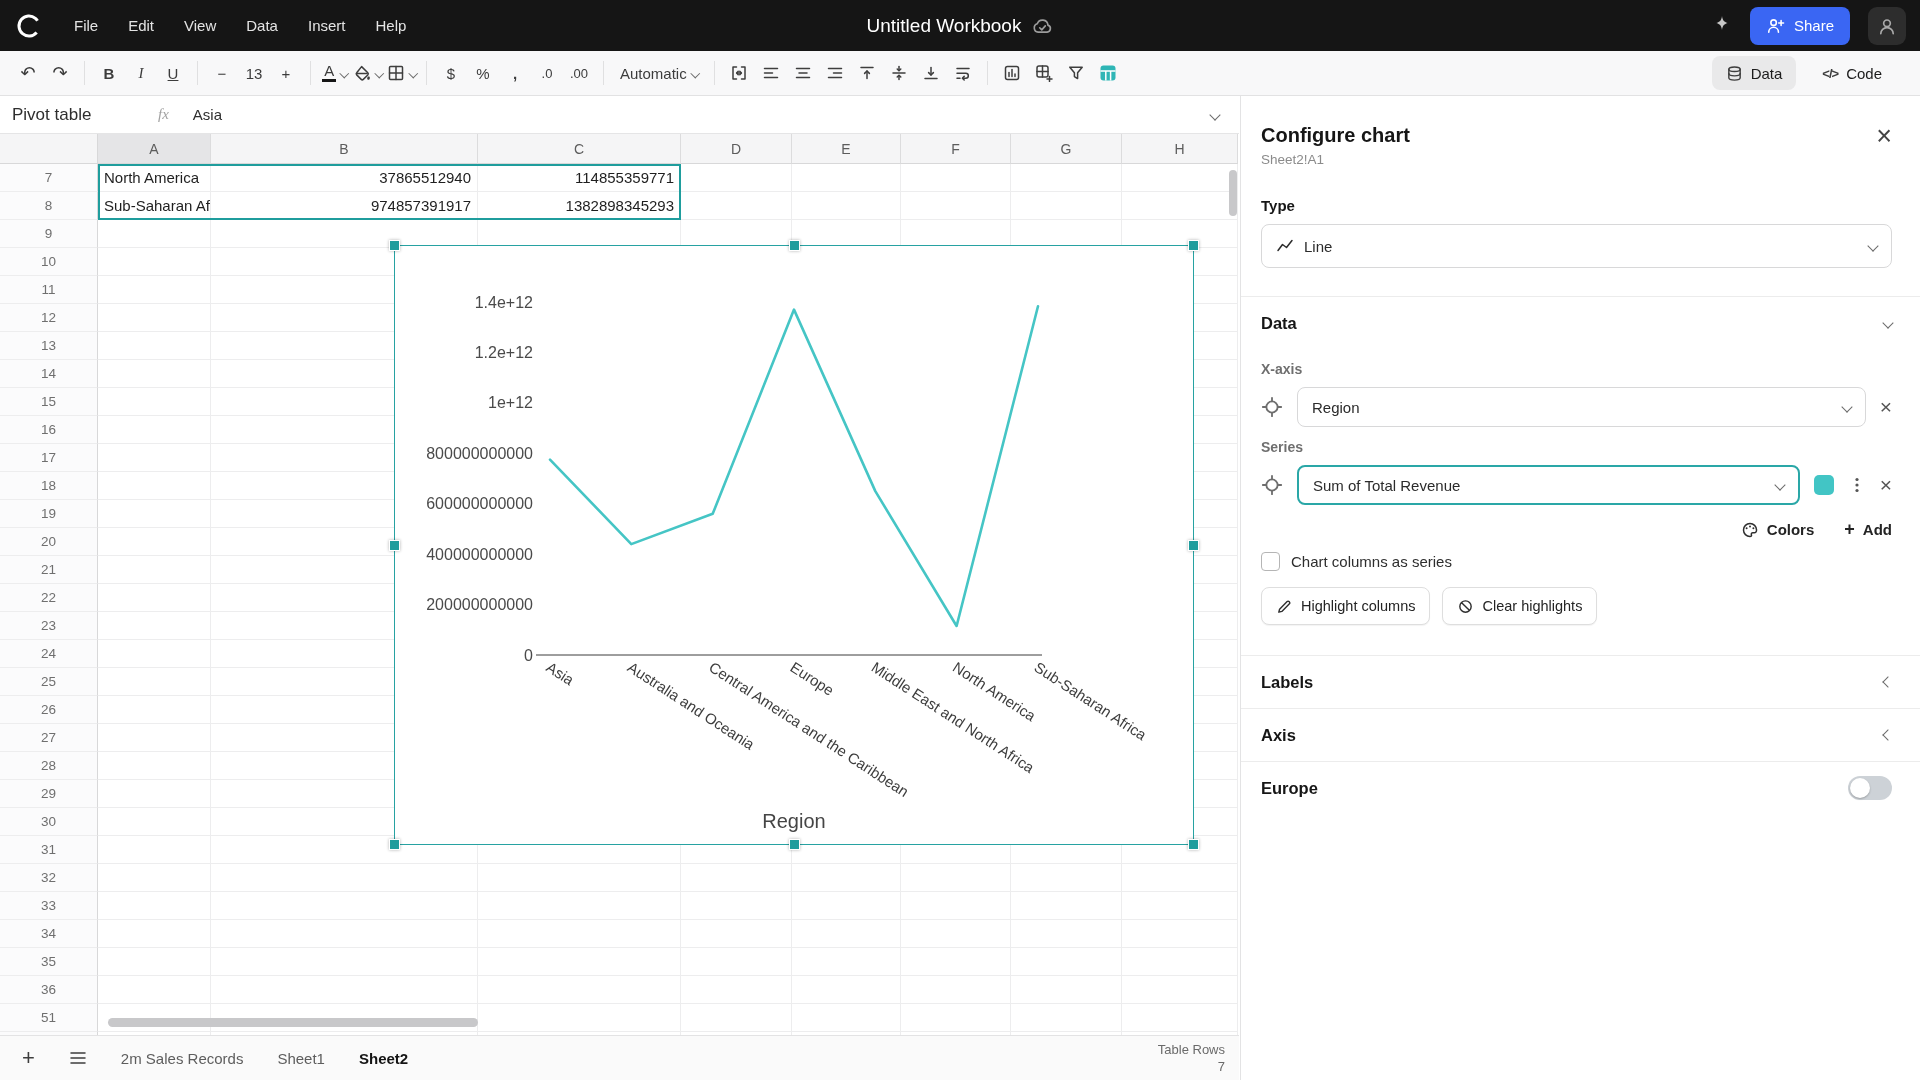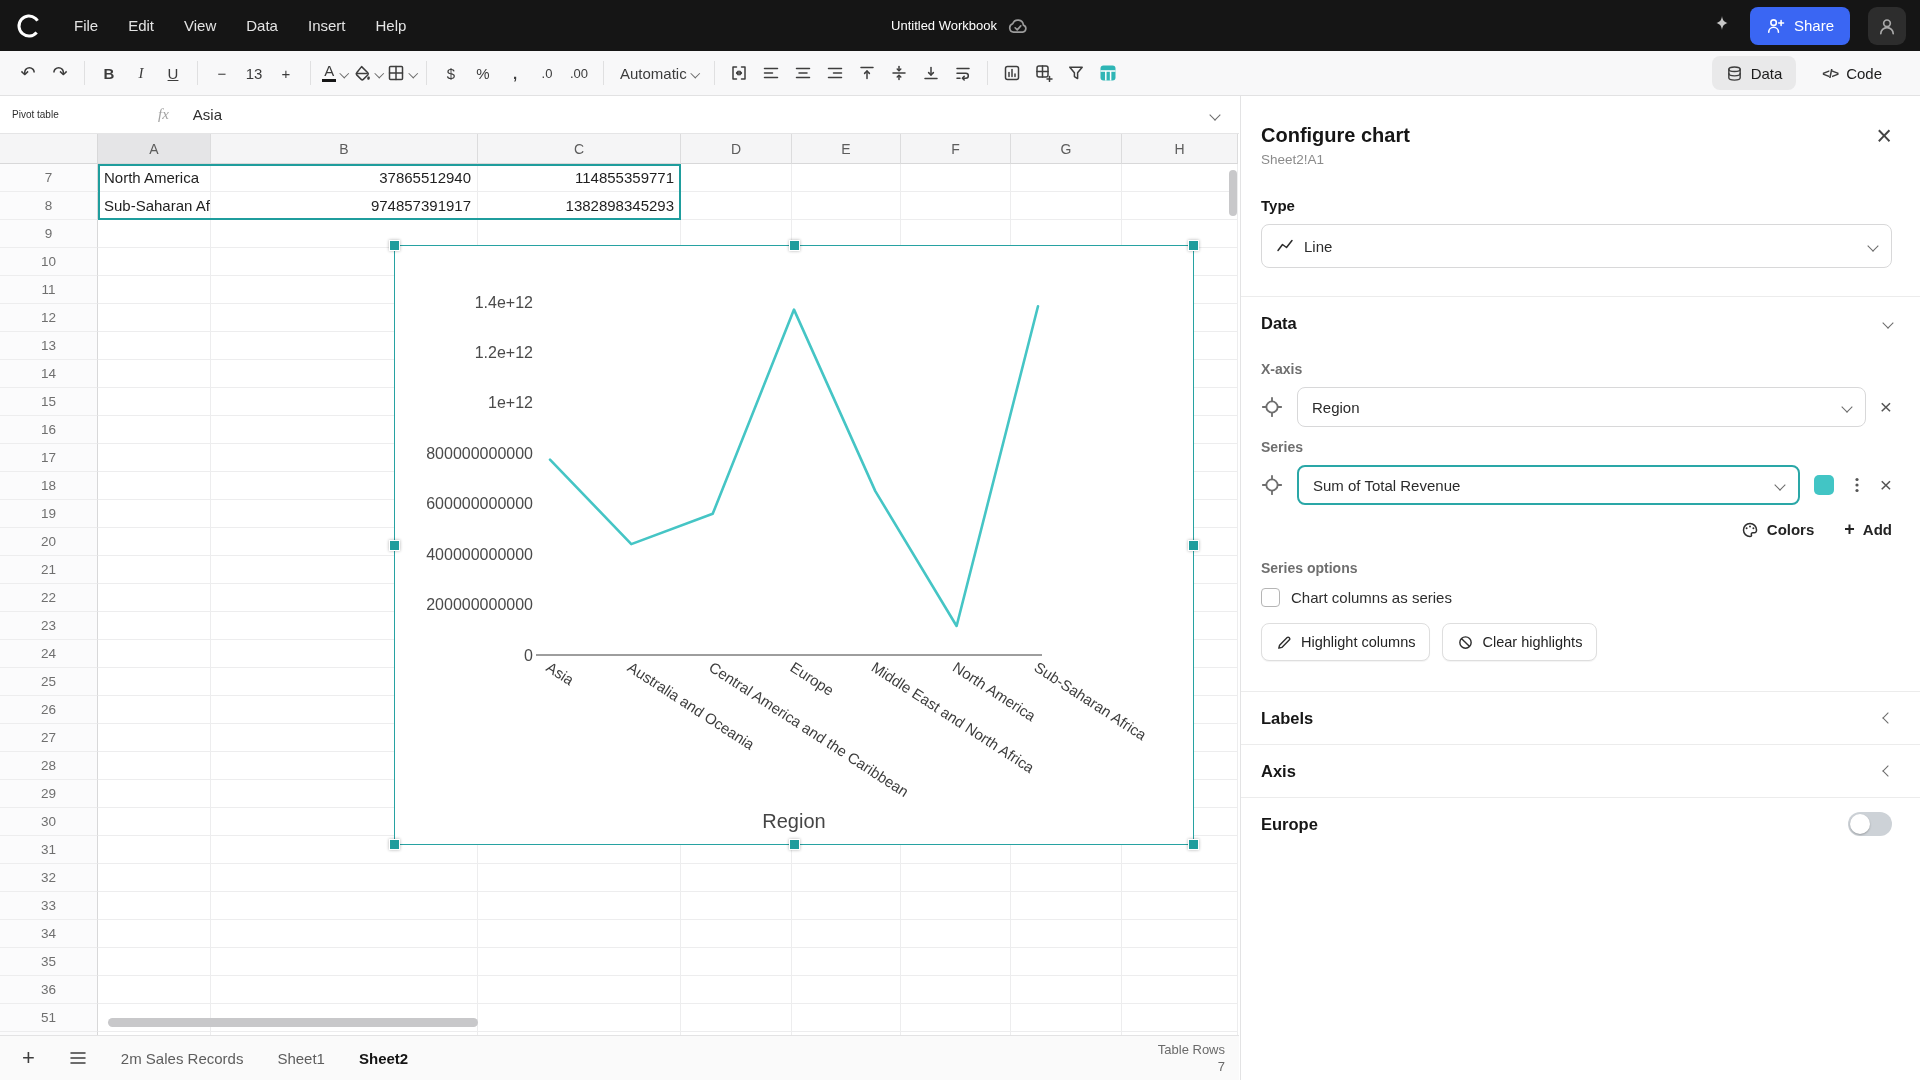--- a/index.html
+++ b/index.html
@@ -3,21 +3,21 @@
 <meta charset="utf-8">
 <style>
   html,body{margin:0;padding:0;background:#fff;}
   .app{position:relative;width:1920px;height:1080px;overflow:hidden;font-family:"Liberation Sans",sans-serif;background:#fff;}
 
   
   .topbar{position:absolute;top:0;left:0;right:0;height:51px;background:#151515;display:flex;align-items:center;z-index:60;}
   .logo{margin-left:14px;width:30px;height:30px;display:flex;align-items:center;justify-content:center;}
   .menubar{display:flex;gap:30px;margin-left:30px;font-size:15px;color:#e4e4e4;}
   .menu-item{cursor:default;}
-  .title-wrap{position:absolute;left:50%;transform:translateX(-50%);display:flex;align-items:center;gap:10px;color:#fff;font-size:13px;}
+  .title-wrap{position:absolute;left:50%;transform:translateX(-50%);display:flex;align-items:center;gap:10px;color:#fff;font-size:19px;}
   .top-right{margin-left:auto;display:flex;align-items:center;gap:18px;padding-right:14px;}
   .share-btn{display:flex;align-items:center;gap:9px;background:#3a66f3;color:#fff;border:none;border-radius:8px;height:38px;padding:0 16px;font-size:15px;font-family:inherit;}
   .avatar{width:38px;height:38px;border-radius:9px;background:#2d2d2d;display:flex;align-items:center;justify-content:center;}
 
   
   .toolbar{position:absolute;top:51px;left:0;right:0;height:44px;background:#f8f8f9;border-bottom:1px solid #e2e2e3;display:flex;align-items:center;padding-left:12px;z-index:50;}
   .tb{min-width:28px;height:32px;display:flex;align-items:center;justify-content:center;gap:5px;border-radius:6px;color:#3c3c3c;font-size:15px;margin:0 2px;cursor:default;}
   .tb.arrow{font-size:18px;}
   .tb-div{width:1px;height:24px;background:#e0e0e1;margin:0 8px;}
   .bold{font-weight:700;}
@@ -30,21 +30,21 @@
   .chev.left{transform:rotate(135deg);}
   .chev.sm{width:6.5px;height:6.5px;}
   .ic{stroke:#3e3e3e;fill:none;stroke-width:1.5;stroke-linecap:round;stroke-linejoin:round;display:block;}
   .toolbar-right{margin-left:auto;display:flex;align-items:center;gap:12px;margin-right:24px;}
   .pill{display:flex;align-items:center;gap:8px;height:34px;padding:0 14px;border-radius:8px;border:none;background:transparent;font-size:15px;color:#1c1c1c;font-family:inherit;}
   .pill.active{background:#e9e9ea;}
   .code-glyph{font-size:13px;font-weight:700;color:#3e3e3e;letter-spacing:-1px;}
 
   
   .formulabar{position:absolute;top:96px;left:0;width:1239px;height:38px;background:#fff;border-bottom:1px solid #e5e5e6;display:flex;align-items:center;z-index:40;box-sizing:border-box;}
-  .namebox{width:130px;padding-left:12px;font-size:10px;color:#2e2e2e;}
+  .namebox{width:130px;padding-left:12px;font-size:17px;color:#2e2e2e;}
   .fx{font-family:"Liberation Serif",serif;font-style:italic;color:#a2a2a2;font-size:15px;margin-left:16px;}
   .fvalue{margin-left:24px;font-size:15px;color:#2e2e2e;flex:1;}
   .fchev{margin-right:20px;}
 
   
   .grid{position:absolute;top:134px;left:0;width:1239px;height:901px;overflow:hidden;background:#fff;z-index:1;}
   .ghrow{display:flex;height:30px;}
   .gcorner{width:98px;min-width:98px;background:#f5f5f6;border-right:1px solid #d8d8d9;border-bottom:1px solid #d8d8d9;box-sizing:border-box;}
   .gh{box-sizing:border-box;background:#f5f5f6;border-right:1px solid #dcdcdd;border-bottom:1px solid #d8d8d9;display:flex;align-items:center;justify-content:center;font-size:14px;color:#5c5c5c;}
   .gh.active{background:#e5e5e7;}
@@ -781,21 +781,20 @@
           <circle cx="12.4" cy="7.2" r="1" fill="#2e2e2e" stroke="none"></circle>
         </svg>
         <span>Colors</span>
       </span>
       <span class="text-btn">
         <span style="font-size:18px;">+</span>
         <span>Add</span>
       </span>
     </div>
 
-    <div class="p-sublabel" style="margin-top:20px;">Series options</div>
     <div class="check-row">
       <span class="checkbox"></span>
       <span>Chart columns as series</span>
     </div>
     <div class="hl-row">
       <button class="btn">
         <svg width="17" height="17" viewBox="0 0 18 18" class="ic" style="stroke:#2e2e2e;">
           <path d="M3 15 l.8-3.2 L11.8 3.8 a1.4 1.4 0 0 1 2 0 l.4.4 a1.4 1.4 0 0 1 0 2 L6.2 14.2 Z"></path>
         </svg>
         <span>Highlight columns</span>

